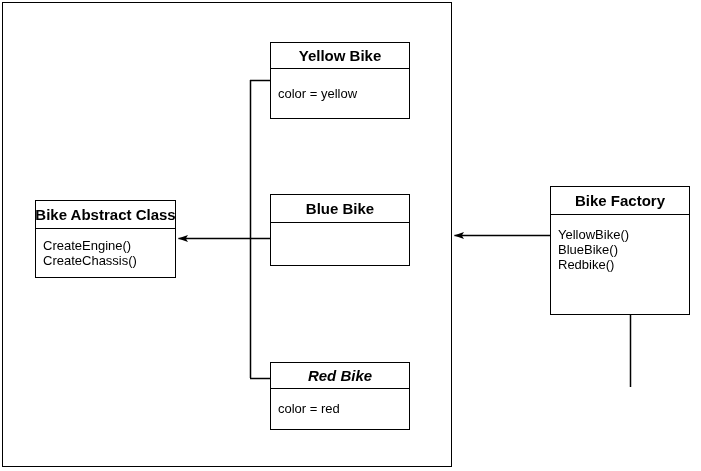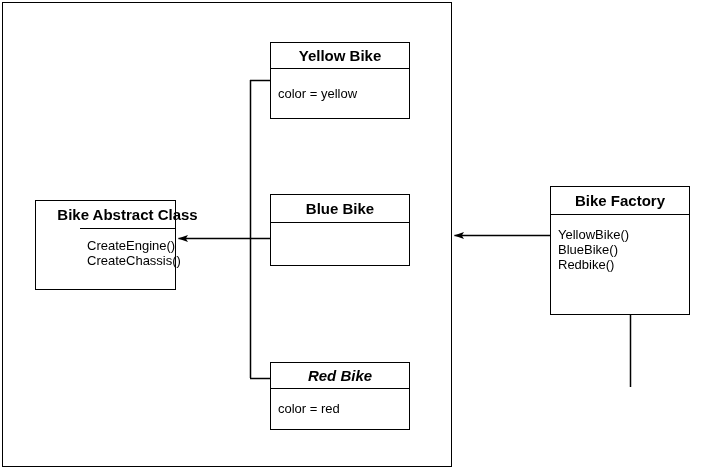--- a/index.html
+++ b/index.html
@@ -54,21 +54,21 @@
   
   #box-yellow   { left: 270px; top: 42px;  width: 140px; height: 77px; }
   #box-yellow   .uml-title { height: 26px; }
   #box-yellow   .uml-body  { height: 48px; }
   #box-blue     { left: 270px; top: 194px; width: 140px; height: 72px; }
   #box-blue     .uml-title { height: 28px; }
   #box-blue     .uml-body  { height: 47px; }
   #box-red      { left: 270px; top: 362px; width: 140px; height: 68px; }
   #box-red      .uml-title { height: 26px; font-style: italic; }
   #box-red      .uml-body  { height: 39px; }
-  #box-abstract { left: 35px;  top: 200px; width: 141px; height: 90px; padding-left: 44px; }
+  #box-abstract { left: 35px;  top: 200px; width: 141px; height: 78px; }
   #box-abstract .uml-title { height: 28px; }
   #box-abstract .uml-body  { height: 47px; }
   #box-factory  { left: 550px; top: 186px; width: 140px; height: 129px; }
   #box-factory  .uml-title { height: 28px; }
   #box-factory  .uml-body  { height: 69px; }
   #box-user     { left: 560px; top: 387px; width: 139px; height: 75px; }
   #box-user     .uml-title { height: 27px; }
   #box-user     .uml-body  { height: 45px; }
 </style>
 </head>

